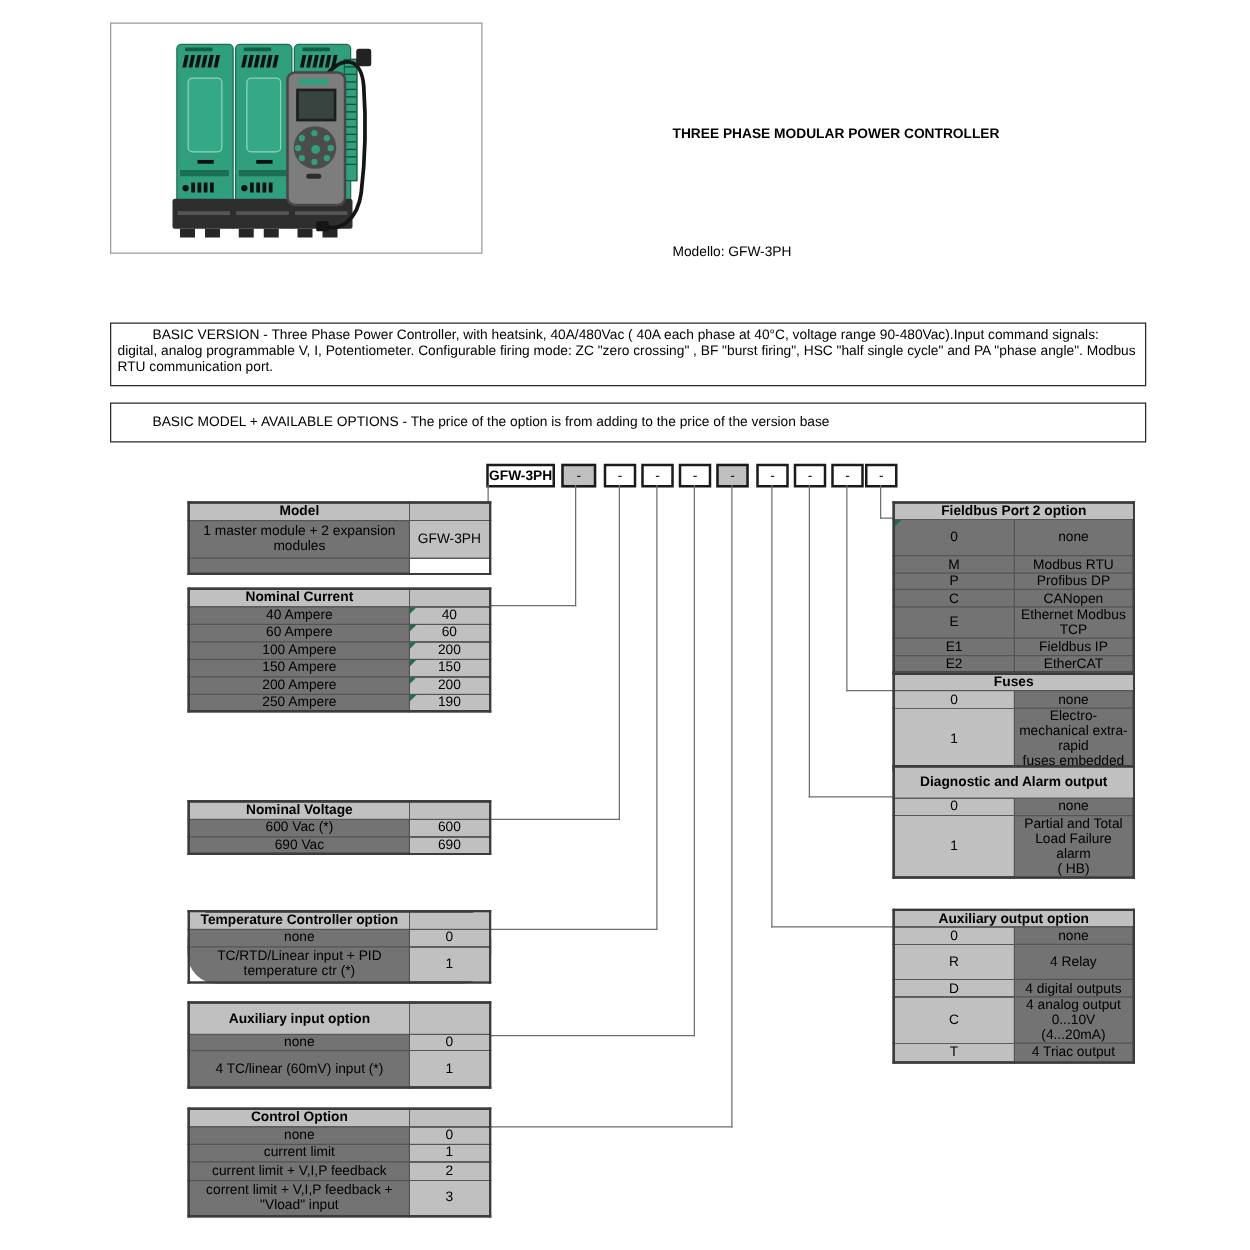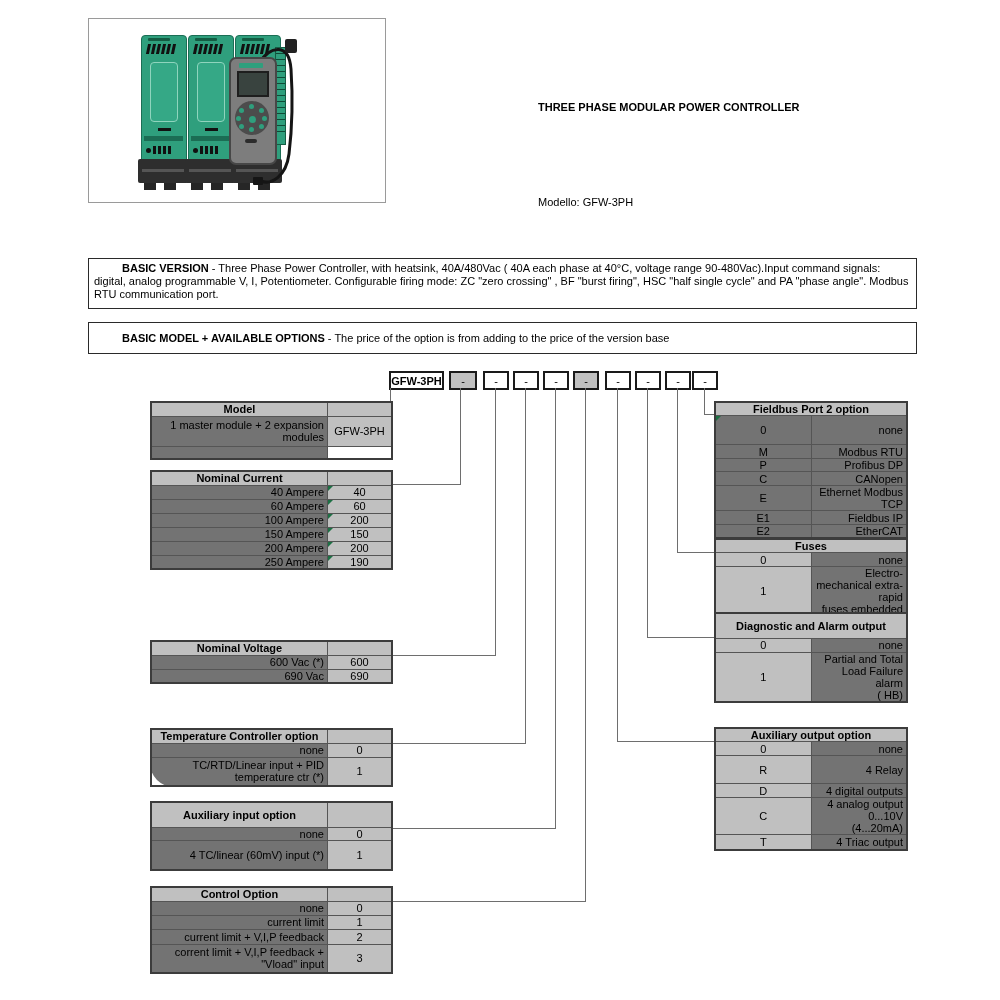--- a/index.html
+++ b/index.html
@@ -33,40 +33,40 @@
   .prog-key{position:absolute;left:14px;top:80px;width:12px;height:4px;background:#2c2c2c;border-radius:2px;}
   .tstrip{position:absolute;left:186px;top:28px;width:9px;height:96px;background:#2f9f7d;border:1px solid #145c43;}
   .tstrip i{display:block;height:5px;border-bottom:1px solid #0f4a36;}
 
   
   .doc-title{font-size:11px;font-weight:bold;}
   .modello{font-size:11px;}
 
   
   .note{border:1px solid #2a2a2a;font-size:11px;line-height:13px;padding:3px 5px;background:#fff;}
-  .note b{font-weight:bold;padding-left:28px;}
+  .note b{font-weight:normal;padding-left:28px;}
 
   
   .codebox{position:absolute;top:371px;height:15px;border:2px solid #1a1a1a;background:#fff;
            font-size:11px;display:flex;align-items:center;justify-content:center;}
   .codebox.base{font-weight:bold;}
   .codebox.gray{background:#c0c0c0;}
 
   
   .conn-l{border-right:1px solid #6e6e6e;border-bottom:1px solid #6e6e6e;}
   .conn-r{border-left:1px solid #6e6e6e;border-bottom:1px solid #6e6e6e;}
 
   
   table.opt{border-collapse:collapse;table-layout:fixed;background:#737373;
             border:2px solid #3c3c3c;font-size:11px;}
   table.opt td{border:1px solid #555;padding:0 3px;vertical-align:middle;position:relative;
                line-height:12px;overflow:hidden;}
   td.hd{background:#c0c0c0;font-weight:bold;text-align:center;}
   td.hd-blank{background:#c0c0c0;}
-  td.lab{text-align:right;white-space:pre-line;margin-top:20px;}
+  td.lab{text-align:center;white-space:pre-line;margin-top:20px;}
   td.val{background:#c0c0c0;text-align:center;}
   td.code-w{text-align:center;}      
   td.code-g{background:#c0c0c0;text-align:center;} 
   .tri{position:absolute;left:0;top:0;width:0;height:0;
        border-top:5px solid #1d7044;border-right:5px solid transparent;}
 </style>
 </head>
 <body>
 
 <div class="page">

